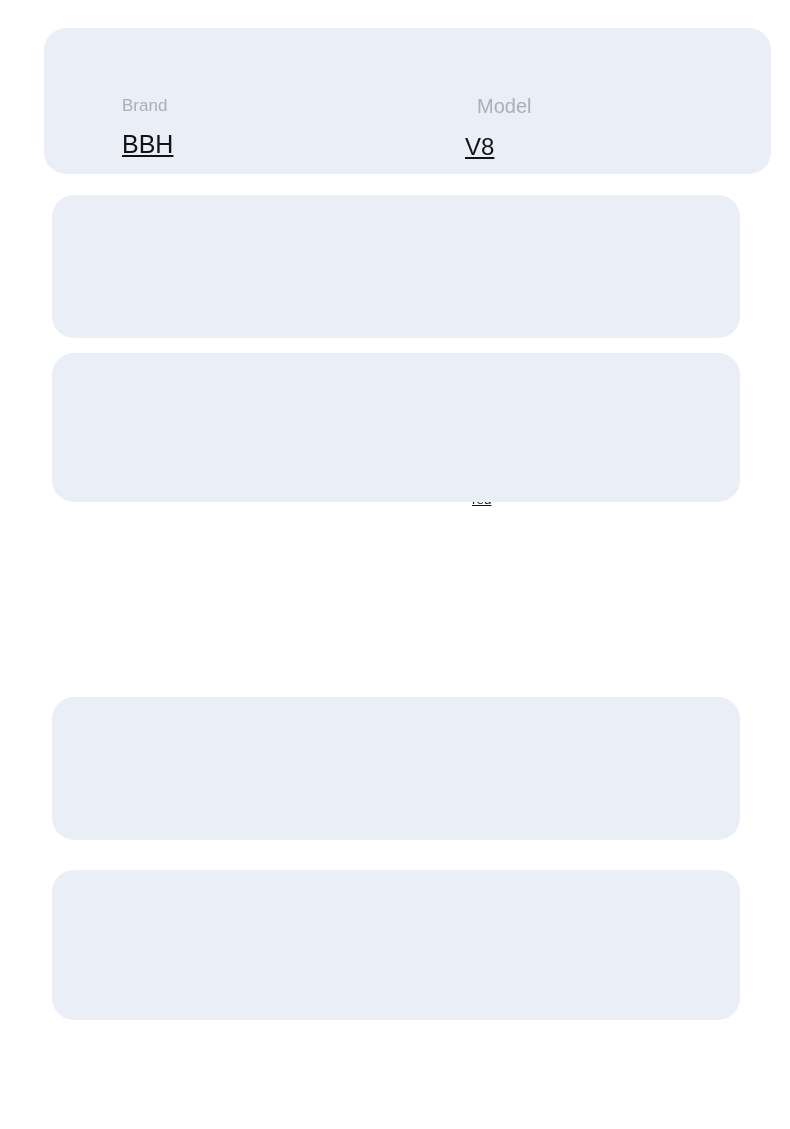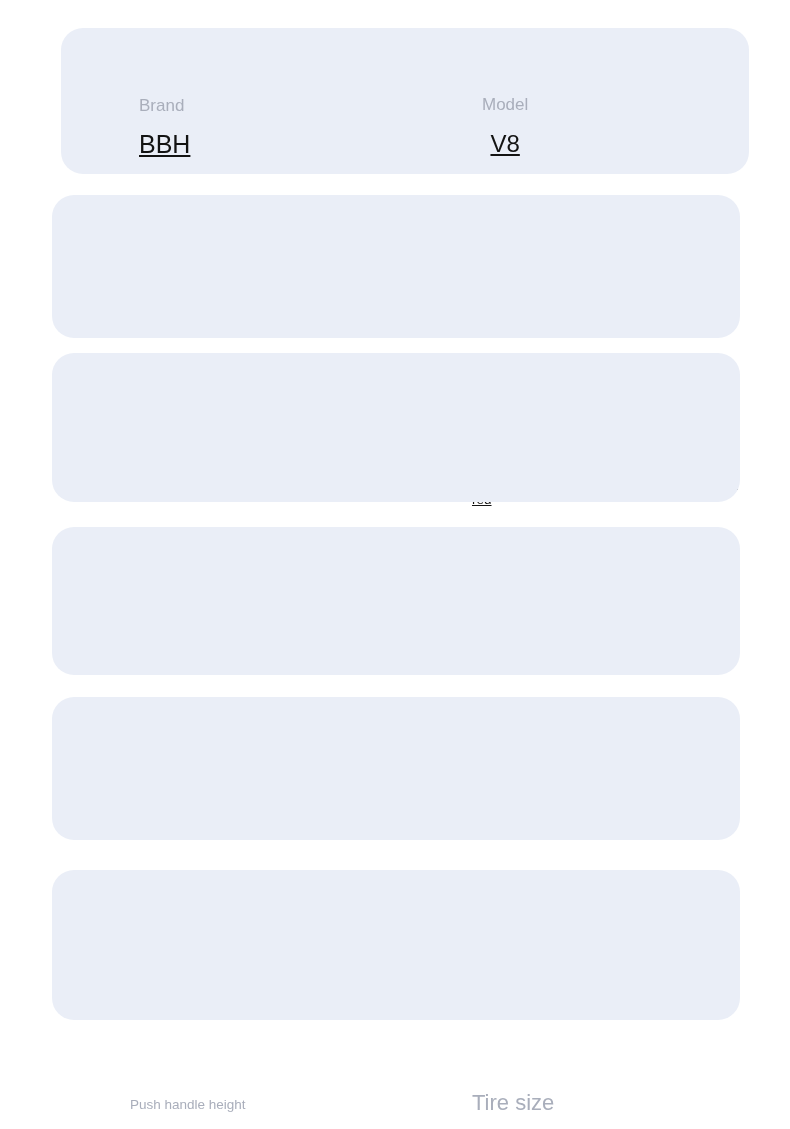--- a/index.html
+++ b/index.html
@@ -40,29 +40,29 @@
     white-space: pre-line;
     line-height: 1.12;
   }
   .field-value {
     color: #131313;
     line-height: 1.15;
     text-decoration: underline;
   }
 
   
-  #card-brand-model { left: 61px; top: 28px; width: 688px; height: 146px; }
+  #card-brand-model { left: 44px; top: 28px; width: 688px; height: 146px; padding-left: 39px; }
 
   #field-brand { left: 78px; top: 68px; }
   #field-brand .field-label { font-size: 17px; }
   #field-brand .field-value { font-size: 25px; margin-top: 15px; }
 
   #field-model { left: 421px; top: 67px; }
-  #field-model .field-label { font-size: 17px; }
-  #field-model .field-value { font-size: 24px; margin-top: 16px; text-align: center; }
+  #field-model .field-label { font-size: 20px; margin-left: 12px; }
+  #field-model .field-value { font-size: 24px; margin-top: 16px; }
 
   
   #card-cert-color { left: 52px; top: 195px; width: 688px; height: 143px; }
 
   #field-cert { left: 78px; top: 236px; }
   #field-cert .field-label { font-size: 13.5px; }
   #field-cert .field-value { font-size: 25px; margin-top: 21px; letter-spacing: 0.2px; }
 
   #field-color { left: 420px; top: 234px; }
   #field-color .field-label { font-size: 18px; }
@@ -136,30 +136,20 @@
     <div class="field" id="field-age">
       <div class="field-label">Applicable age</div>
       <div class="field-value">7-36 months</div>
     </div>
     <div class="field" id="field-weight">
       <div class="field-label">Body weight</div>
       <div class="field-value">8.5kg</div>
     </div>
   </div>
 
-  <div class="card" id="card-handle-tire">
-    <div class="field" id="field-handle">
-      <div class="field-label">Push handle height</div>
-
-    </div>
-    <div class="field" id="field-tire">
-      <div class="field-label">Tire size</div>
-
-    </div>
-  </div>
 
   <div class="card" id="card-material">
     
   </div>
 
   <div class="card" id="card-seat">
     
   </div>
 
 

